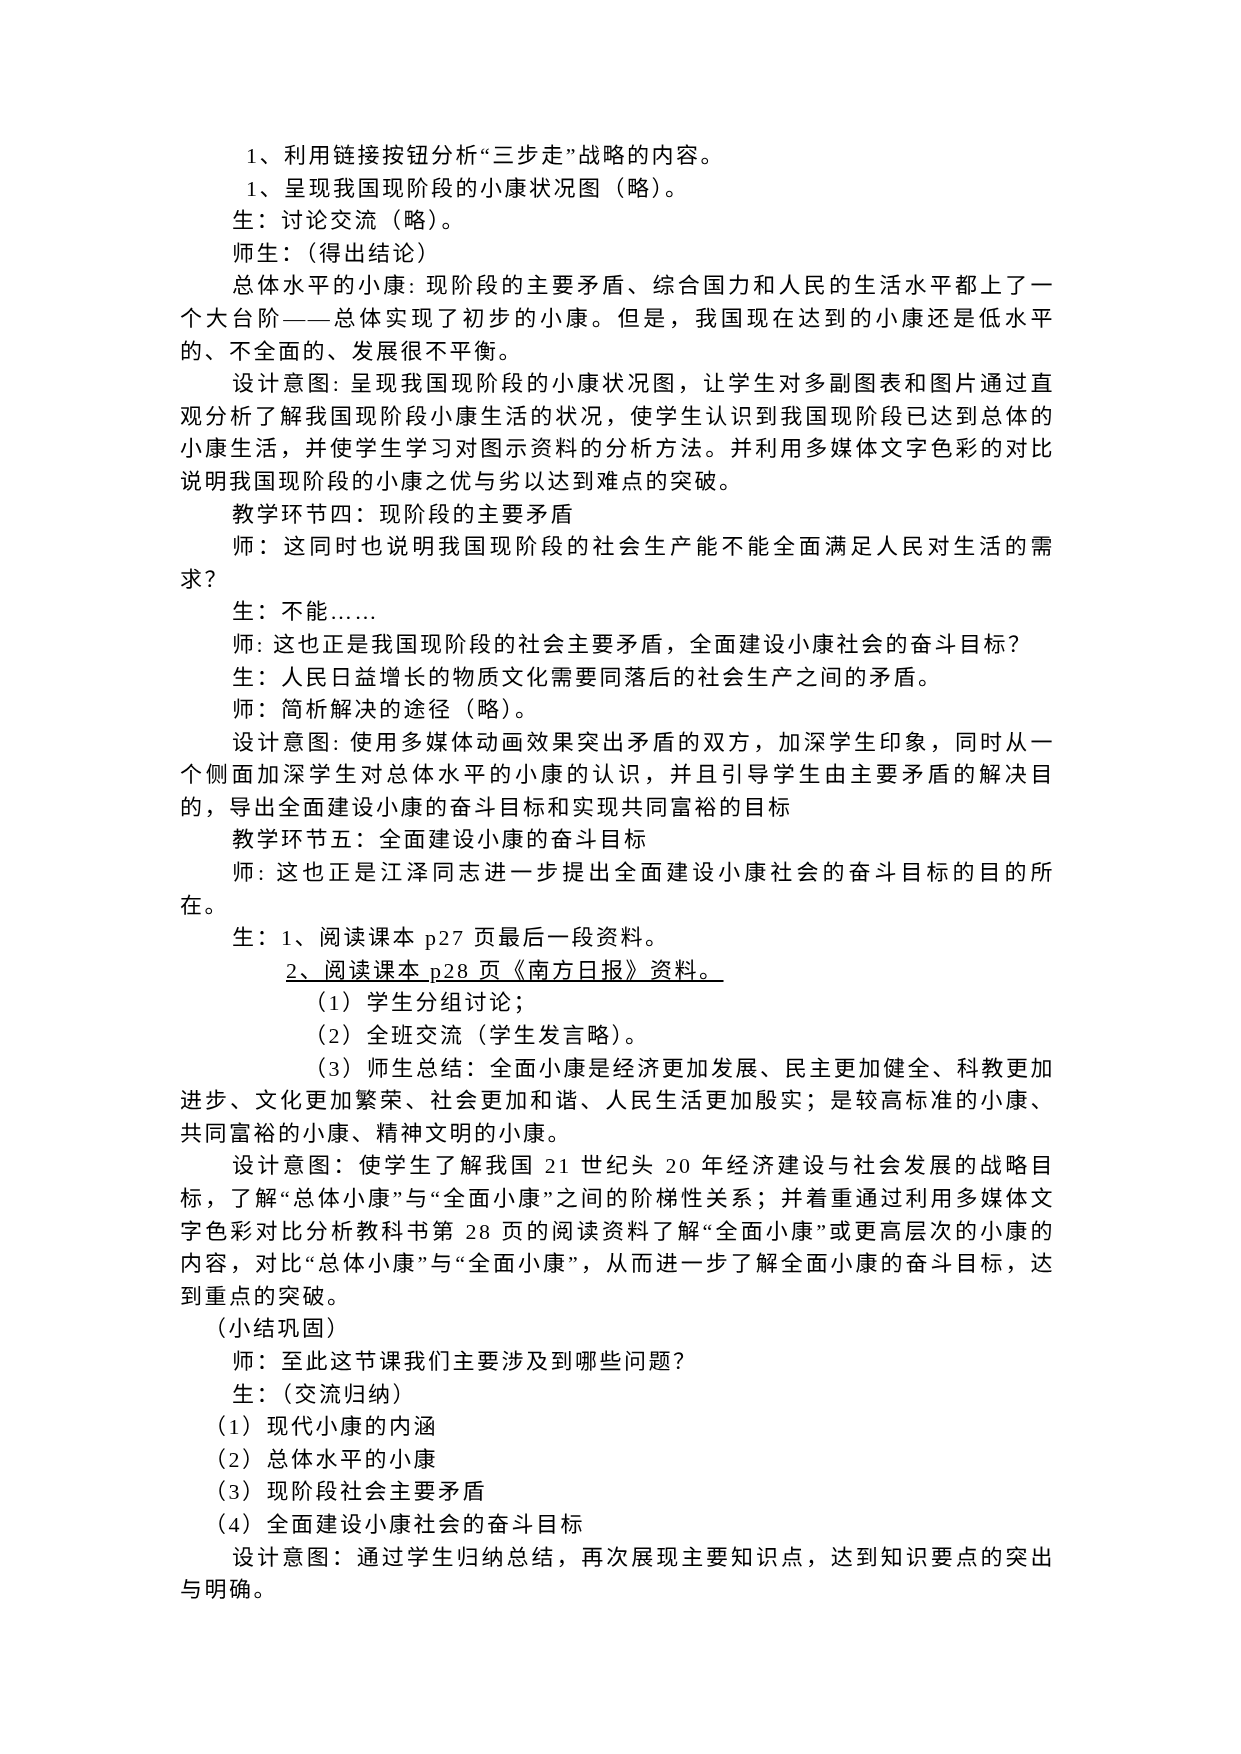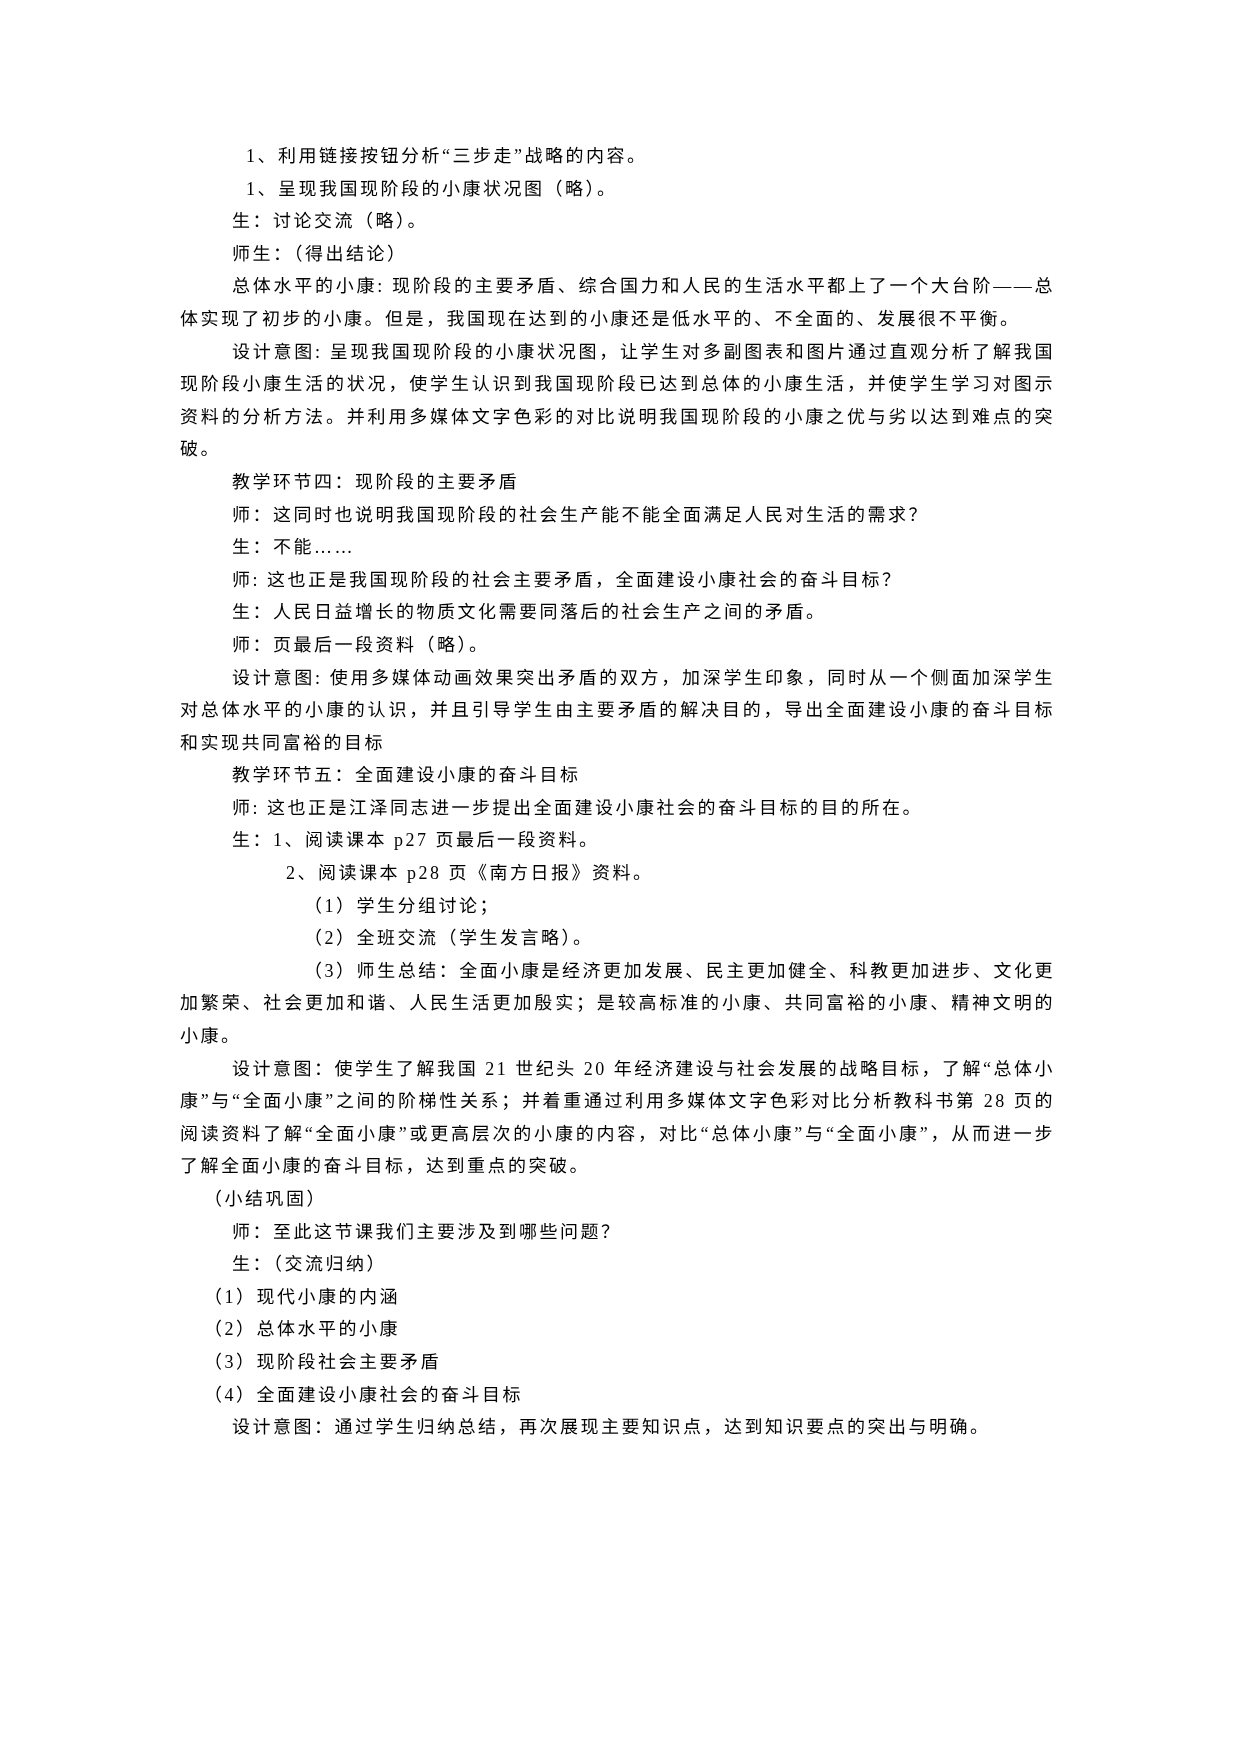--- a/index.html
+++ b/index.html
@@ -13,52 +13,52 @@
   .page {
     box-sizing: border-box;
     width: 1241px;
     height: 1754px;
     padding: 140px 186px 0 180px;
     background: #ffffff;
     overflow: hidden;
   }
   p.ln {
     margin: 0;
-    font-size: 18px;
+    font-size: 22px;
     line-height: 32.6px;
     letter-spacing: 2.5px;
     text-align: justify;
     text-justify: inter-character;
     font-weight: 400;
     color: #000000;
   }
   
   .i2  { text-indent: 52px;  }  
   .i26 { text-indent: 66px;  }  
-  .i4  { text-indent: 106px; }  
+  .i4  { text-indent: 106px; text-decoration: underline; }  
   .i5  { text-indent: 124px; }  
   .i15 { text-indent: 24px;  }  
   .bold { font-weight: 700; }
 </style>
 </head>
 <body>
 
 <div class="page">
   <p class="ln i26">1、利用链接按钮分析“三步走”战略的内容。</p>
   <p class="ln i26">1、呈现我国现阶段的小康状况图（略）。</p>
   <p class="ln i2">生：讨论交流（略）。</p>
   <p class="ln i2">师生：（得出结论）</p>
   <p class="ln i2">总体水平的小康: 现阶段的主要矛盾、综合国力和人民的生活水平都上了一个大台阶——总体实现了初步的小康。但是，我国现在达到的小康还是低水平的、不全面的、发展很不平衡。</p>
   <p class="ln i2">设计意图: 呈现我国现阶段的小康状况图，让学生对多副图表和图片通过直观分析了解我国现阶段小康生活的状况，使学生认识到我国现阶段已达到总体的小康生活，并使学生学习对图示资料的分析方法。并利用多媒体文字色彩的对比说明我国现阶段的小康之优与劣以达到难点的突破。</p>
   <p class="ln i2">教学环节四：现阶段的主要矛盾</p>
   <p class="ln i2">师：这同时也说明我国现阶段的社会生产能不能全面满足人民对生活的需求？</p>
   <p class="ln i2">生：不能……</p>
   <p class="ln i2">师: 这也正是我国现阶段的社会主要矛盾，全面建设小康社会的奋斗目标？</p>
   <p class="ln i2">生：人民日益增长的物质文化需要同落后的社会生产之间的矛盾。</p>
-  <p class="ln i2">师：页最后一段资料（略）。</p>
+  <p class="ln i2">师：简析解决的途径（略）。</p>
   <p class="ln i2">设计意图: 使用多媒体动画效果突出矛盾的双方，加深学生印象，同时从一个侧面加深学生对总体水平的小康的认识，并且引导学生由主要矛盾的解决目的，导出全面建设小康的奋斗目标和实现共同富裕的目标</p>
   <p class="ln i2">教学环节五：全面建设小康的奋斗目标</p>
   <p class="ln i2">师: 这也正是江泽同志进一步提出全面建设小康社会的奋斗目标的目的所在。</p>
   <p class="ln i2">生：1、阅读课本 p27 页最后一段资料。</p>
   <p class="ln i4">2、阅读课本 p28 页《南方日报》资料。</p>
   <p class="ln i5">（1）学生分组讨论；</p>
   <p class="ln i5">（2）全班交流（学生发言略）。</p>
   <p class="ln i5">（3）师生总结：全面小康是经济更加发展、民主更加健全、科教更加进步、文化更加繁荣、社会更加和谐、人民生活更加殷实；是较高标准的小康、共同富裕的小康、精神文明的小康。</p>
   <p class="ln i2">设计意图：使学生了解我国 21 世纪头 20 年经济建设与社会发展的战略目标，了解“总体小康”与“全面小康”之间的阶梯性关系；并着重通过利用多媒体文字色彩对比分析教科书第 28 页的阅读资料了解“全面小康”或更高层次的小康的内容，对比“总体小康”与“全面小康”，从而进一步了解全面小康的奋斗目标，达到重点的突破。</p>
   <p class="ln i15 bold">（小结巩固）</p>

